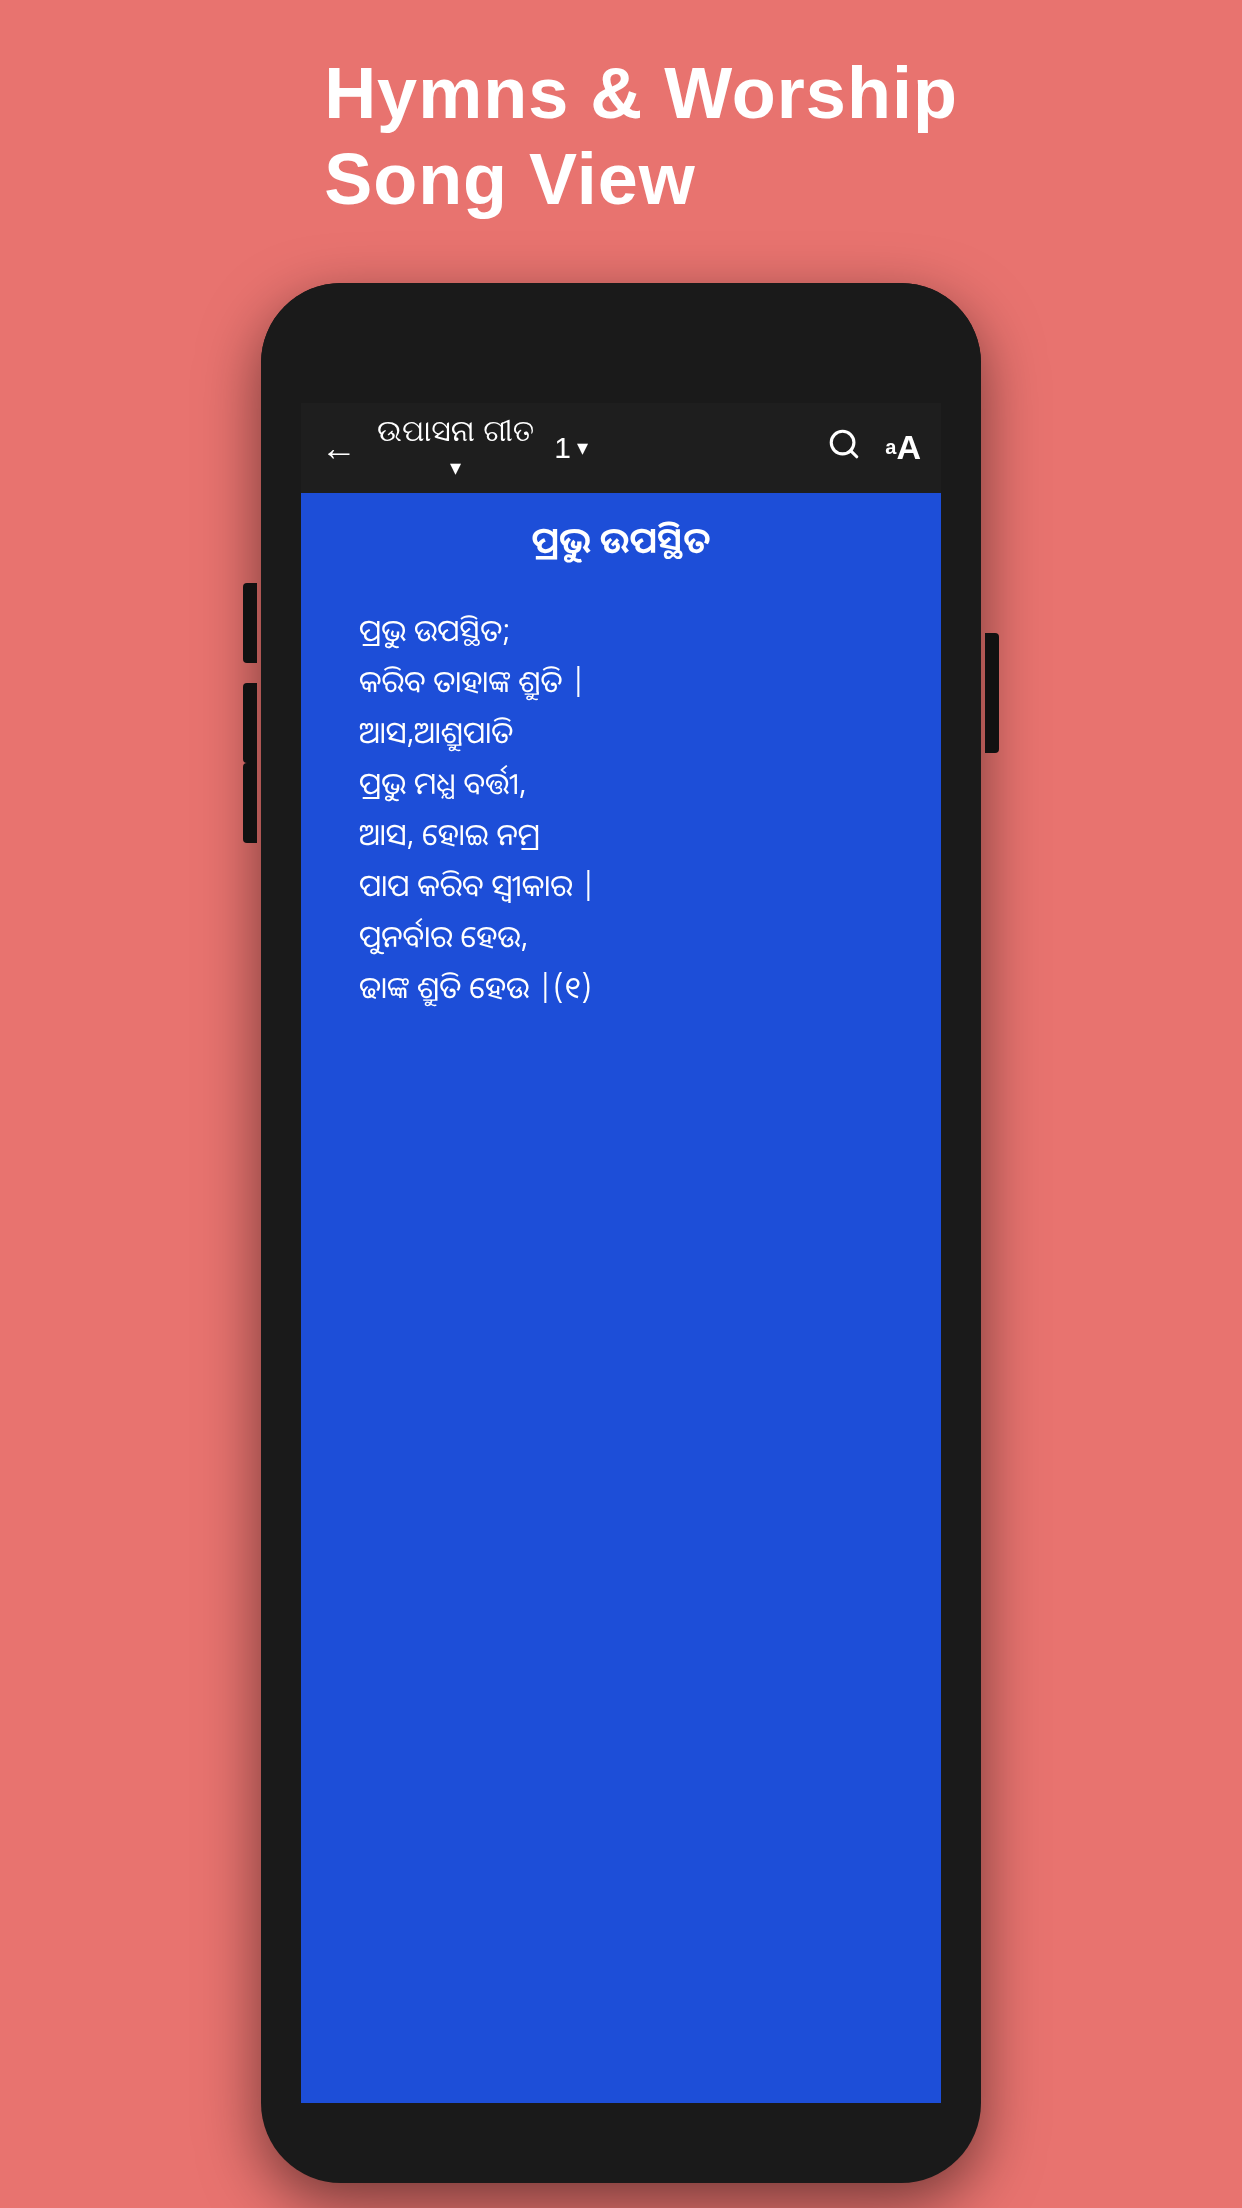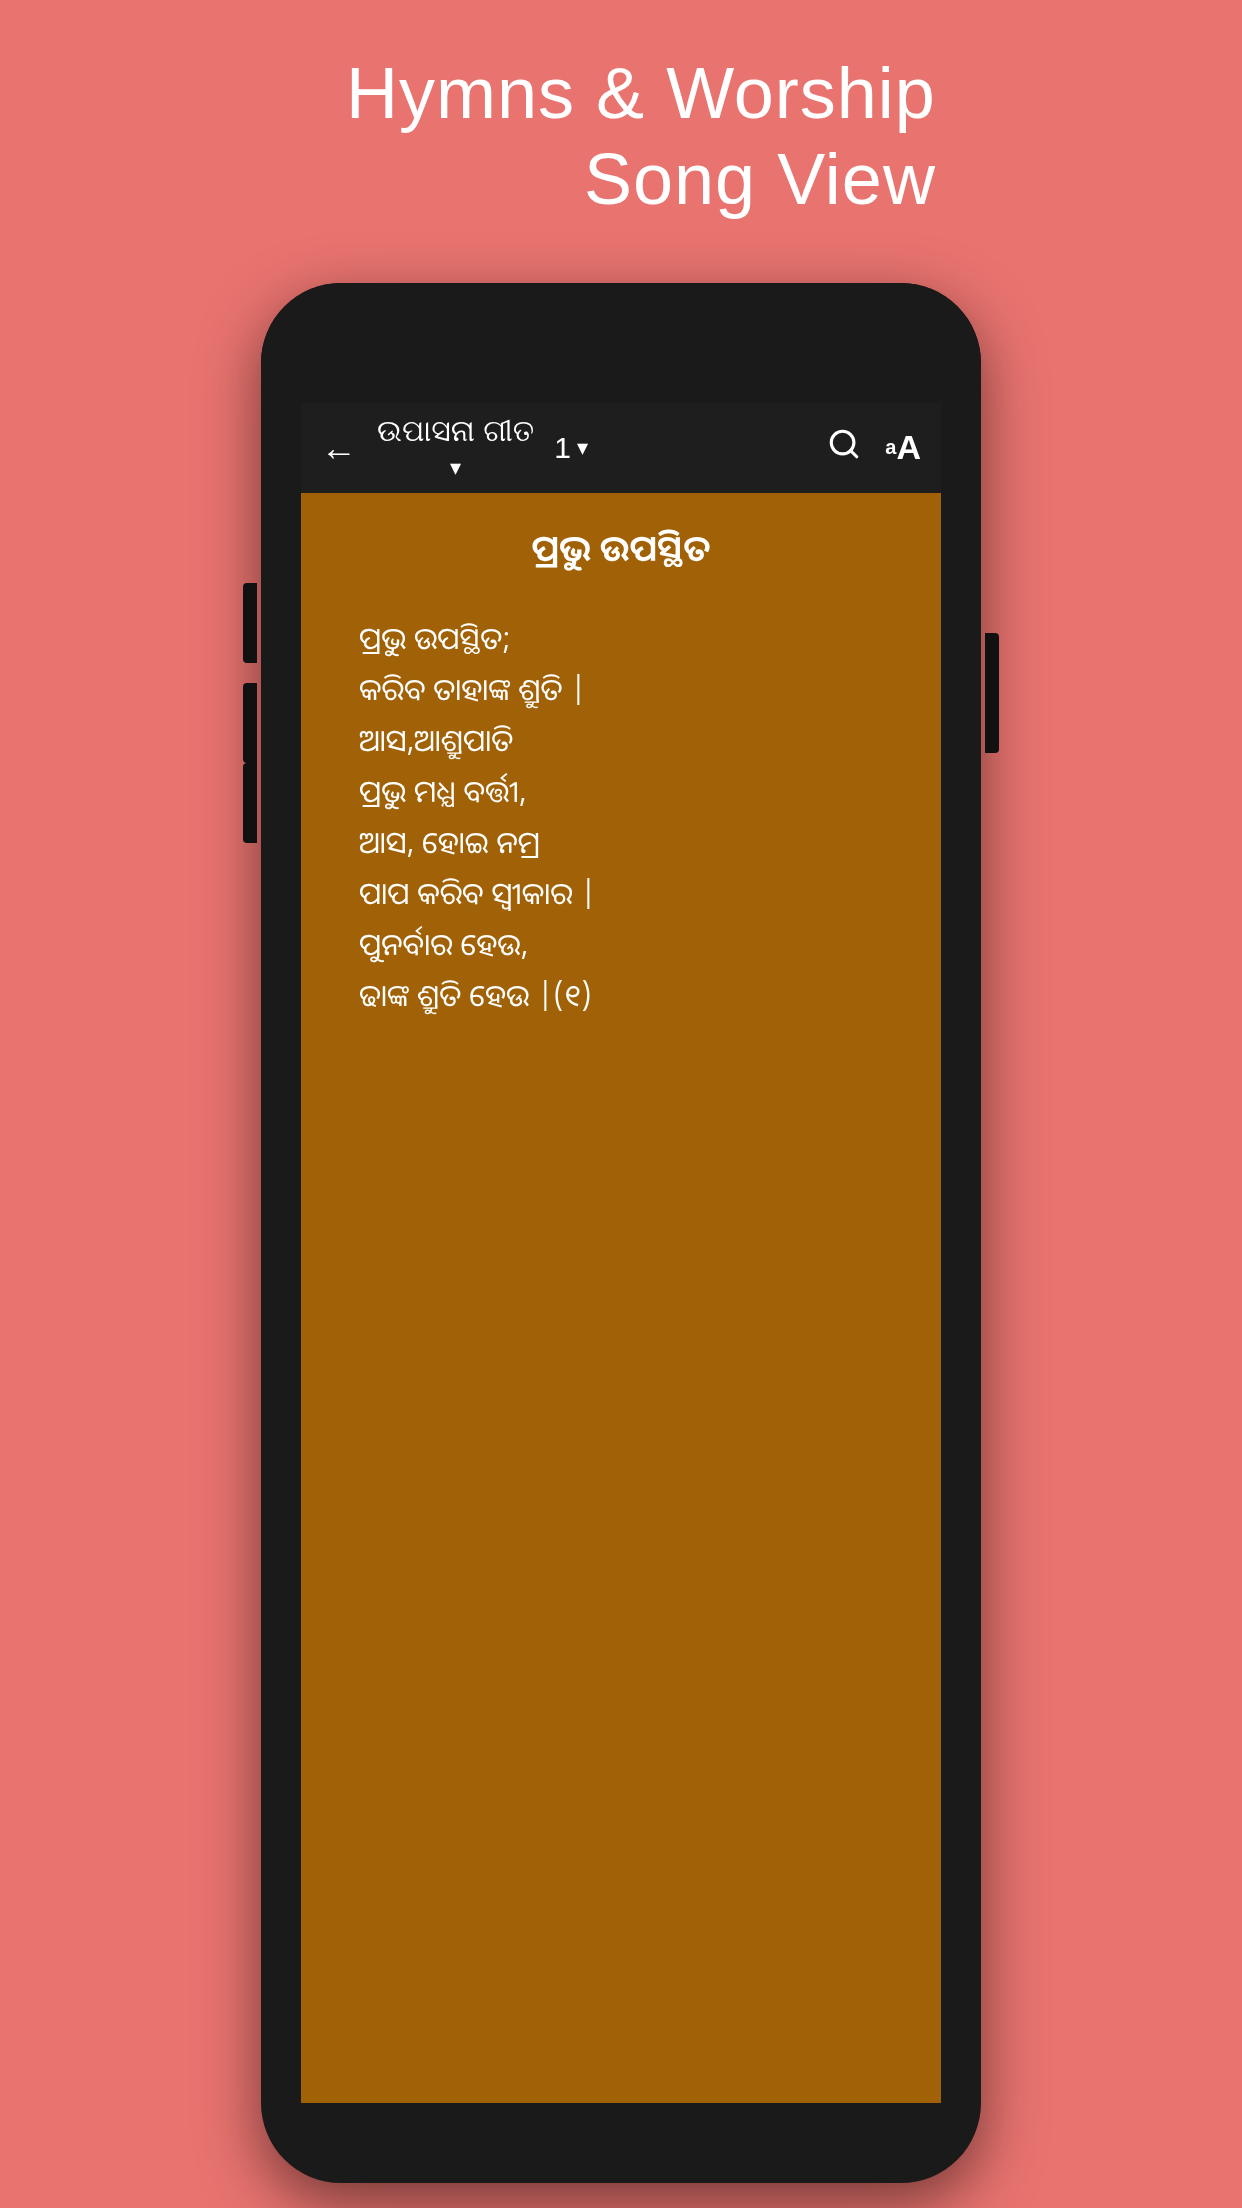--- a/index.html
+++ b/index.html
@@ -15,22 +15,22 @@
       display: flex;
       flex-direction: column;
       align-items: center;
       font-family: 'Segoe UI', Arial, sans-serif;
       overflow: hidden;
     }
 
     .page-title {
       color: white;
       font-size: 72px;
-      font-weight: 400;
-      text-align: right;
+      font-weight: 700;
+      text-align: left;
       margin-top: 50px;
       line-height: 1.2;
       letter-spacing: 1px;
       margin-left: 40px;
     }
 
     .phone-outer {
       width: 720px;
       height: 1900px;
       background-color: #1a1a1a;
@@ -154,22 +154,22 @@
       font-size: 20px;
     }
 
     .toolbar-font .big-a {
       font-size: 34px;
     }
 
     
     .song-content {
       flex: 1;
-      background-color: #a16207;
-      padding: 30px 40px;
+      background-color: #1d4ed8;
+      padding: 22px 40px;
       overflow: hidden;
     }
 
     .song-title {
       color: white;
       font-size: 36px;
       font-weight: 600;
       text-align: center;
       margin-bottom: 40px;
       font-family: 'Noto Sans Oriya', 'Noto Sans', Arial, sans-serif;

